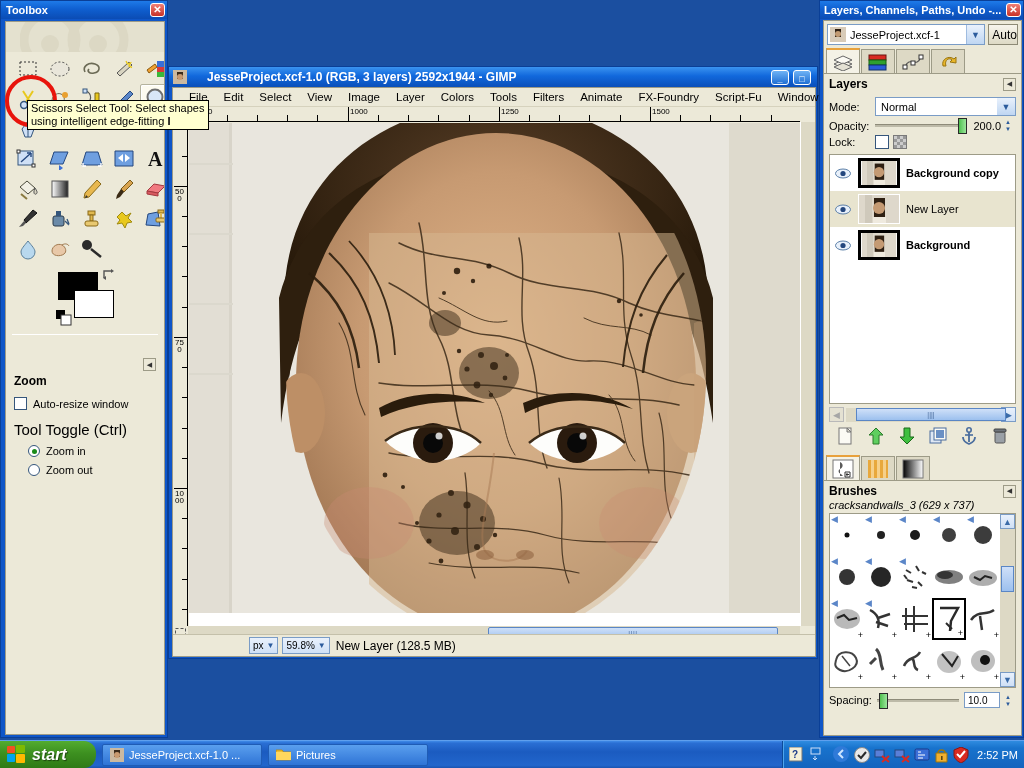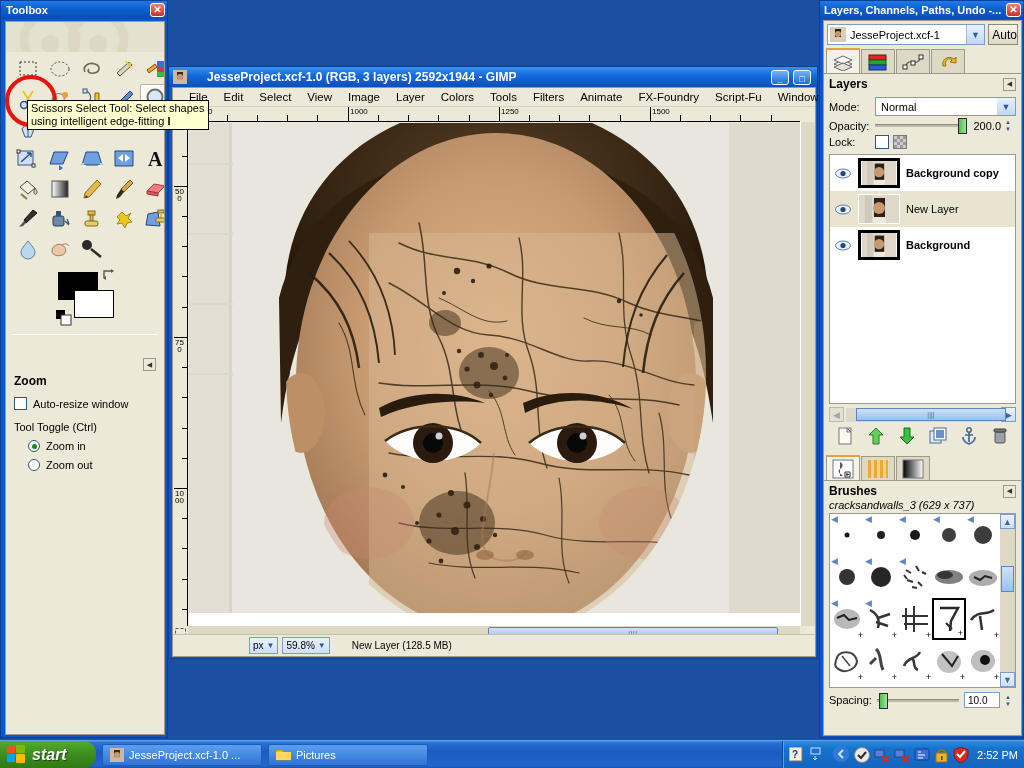--- a/index.html
+++ b/index.html
@@ -69,21 +69,21 @@
   #tool-opts { padding:6px 8px 0 8px; }
   .opt-title-row { display:flex; align-items:center; justify-content:space-between; }
   .opt-title { font-weight:bold; font-size:12px; color:#000;margin-top:33px; }
   .opt-collapse {
     width:13px;height:13px;border:1px solid #9d9b87;background:#ece9d8;
     display:flex;align-items:center;justify-content:center;font-size:7px;color:#333;
   }
   .opt-row { display:flex; align-items:center; margin-top:9px; gap:6px; }
   .chk { width:13px; height:13px; border:1px solid #35567c; background:#fff; }
   .opt-label { font-size:11px; color:#000; }
-  .opt-group-label { font-size:11px; margin-top:11px; }
+  .opt-group-label { font-size:15px; margin-top:11px; }
   .radio-row { display:flex; align-items:center; gap:6px; margin-top:7px; padding-left:14px;}
   .radio { width:12px; height:12px; border:1px solid #35567c; border-radius:50%;
       background:#fff; display:flex; align-items:center; justify-content:center;}
   .radio .dot { width:5px; height:5px; border-radius:50%; background:#1a8b1a; }
   
   #gimp {
     position:absolute; left:168px; top:66px; width:650px; height:593px;
     background:#0f56c8; border:1px solid #0a3f97;
   }
   #gimp-title {
@@ -143,21 +143,21 @@
     position:absolute; left:0; bottom:0; height:22px; width:100%;
     background:#ece9d8; border-top:1px solid #c4c0aa;
     display:flex; align-items:center; gap:4px; padding-left:76px;
   }
   .combo {
     height:17px; background:linear-gradient(180deg,#e9f1fc,#cfe0f6);
     border:1px solid #7a9cc6; display:flex; align-items:center;
     padding:0 3px; gap:3px; font-size:10px; color:#000;
   }
   .combo .arrow { color:#2b5b9c; font-size:8px; }
-  #status-text { font-size:10px; color:#000; margin-left:18px;}
+  #status-text { font-size:12px; color:#000; margin-left:2px;}
   
   #hleft { position:absolute; left:15px; bottom:15px; width:16px; height:15px;
       background:linear-gradient(180deg,#e9f1fc,#cfe0f6); border:1px solid #7a9cc6;
       display:flex;align-items:center;justify-content:center;color:#3a6ba8;font-size:9px;}
   
   #dock {
     position:absolute; left:819px; top:0; width:205px; height:738px;
     background:#0f56c8; border:1px solid #0a3f97;
   }
   #dock-title {

